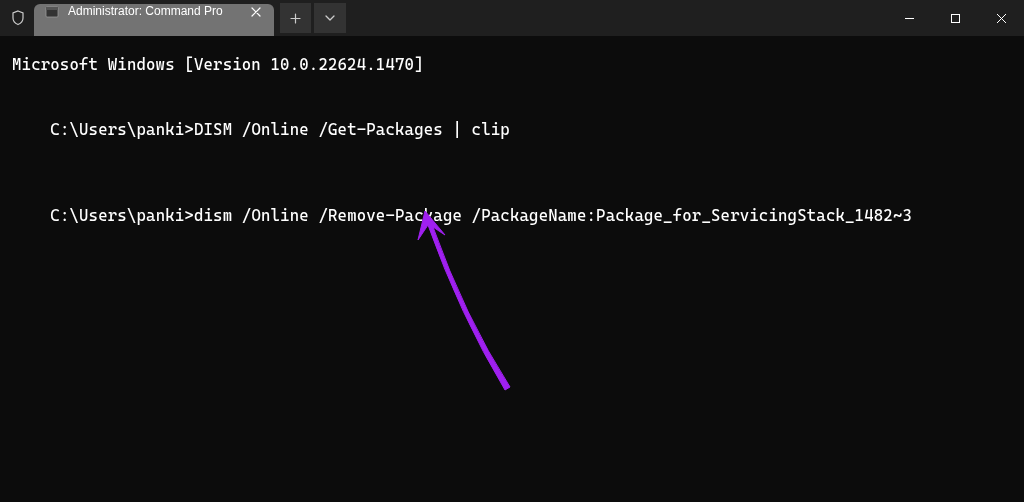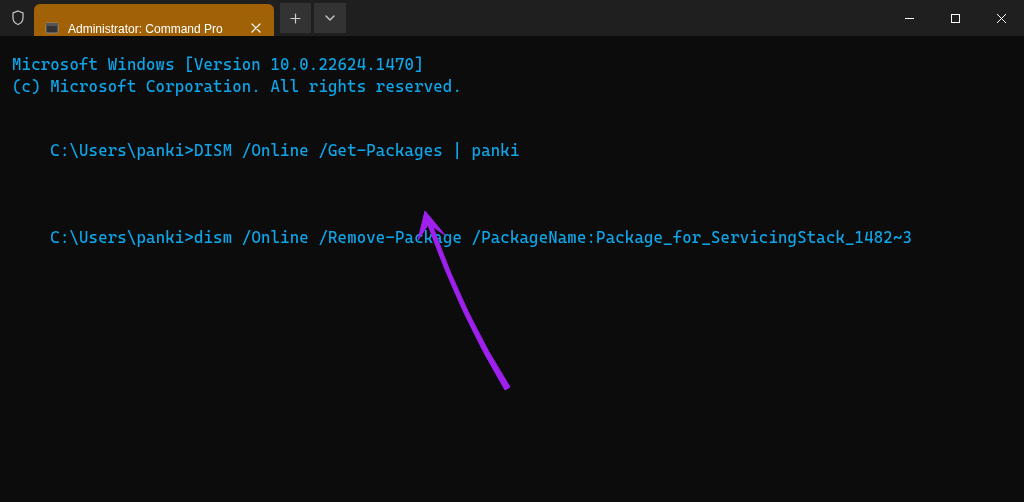--- a/index.html
+++ b/index.html
@@ -30,26 +30,26 @@
     }
     .app-icon {
       width: 16px;
       height: 16px;
       margin-right: 8px;
       display: flex;
       align-items: center;
       justify-content: center;
     }
     .tab {
-      background: #a16207;
+      background: #737373;
       border-radius: 6px 6px 0 0;
       height: 32px;
       margin-top: 4px;
       display: flex;
-      align-items: flex-end;
+      align-items: flex-start;
       padding: 0 10px;
       min-width: 240px;
       position: relative;
       gap: 8px;
     }
     .tab-icon {
       width: 16px;
       height: 16px;
       display: flex;
       align-items: center;
@@ -110,21 +110,21 @@
       width: 46px;
       height: 36px;
       display: flex;
       align-items: center;
       justify-content: center;
       color: #ffffff;
       cursor: pointer;
     }
     .terminal {
       padding: 18px 12px;
-      color: #0ea5e9;
+      color: #ffffff;
       font-size: 16px;
       line-height: 1.35;
       letter-spacing: 0.2px;
       font-family: Consolas, 'Cascadia Mono', monospace;
     }
     .terminal-line {
       white-space: pre-wrap;
       word-break: break-all;
     }
     .blank-line {
@@ -200,24 +200,23 @@
     <div class="window-control">
       <svg width="11" height="11" viewBox="0 0 11 11">
         <path d="M1 1 L10 10 M10 1 L1 10" stroke="#ffffff" stroke-width="1"></path>
       </svg>
     </div>
   </div>
 </div>
 
 <div class="terminal">
   <div class="terminal-line">Microsoft Windows [Version 10.0.22624.1470]</div>
-  <div class="terminal-line">(c) Microsoft Corporation. All rights reserved.</div>
   <div class="blank-line"></div>
   <div class="terminal-line command-block">
-    <span class="prompt">C:\Users\panki&gt;</span><span class="cmd-text">DISM /Online /Get-Packages | panki</span>
+    <span class="prompt">C:\Users\panki&gt;</span><span class="cmd-text">DISM /Online /Get-Packages | clip</span>
   </div>
   <div class="blank-line"></div>
   <div class="terminal-line command-block">
     <span class="prompt">C:\Users\panki&gt;</span><span class="cmd-text">dism /Online /Remove-Package /PackageName:Package_for_ServicingStack_1482~3</span>
   </div>
 </div>
 
 <svg class="annotation-arrow" style="left:410px; top:205px;" width="130" height="190" viewBox="0 0 130 190">
   <defs>
     <linearGradient id="arrowgrad" x1="0%" y1="100%" x2="0%" y2="0%">

